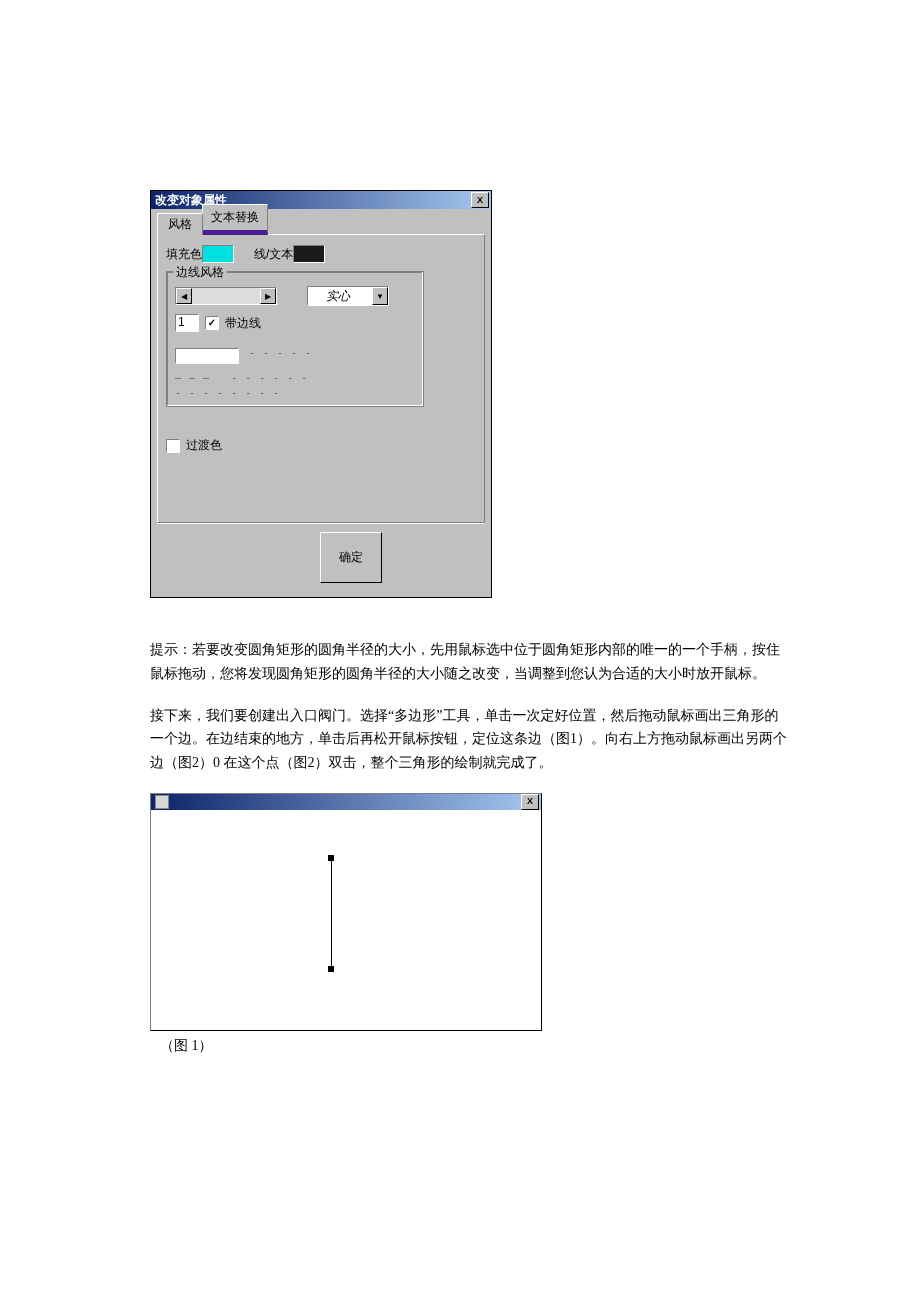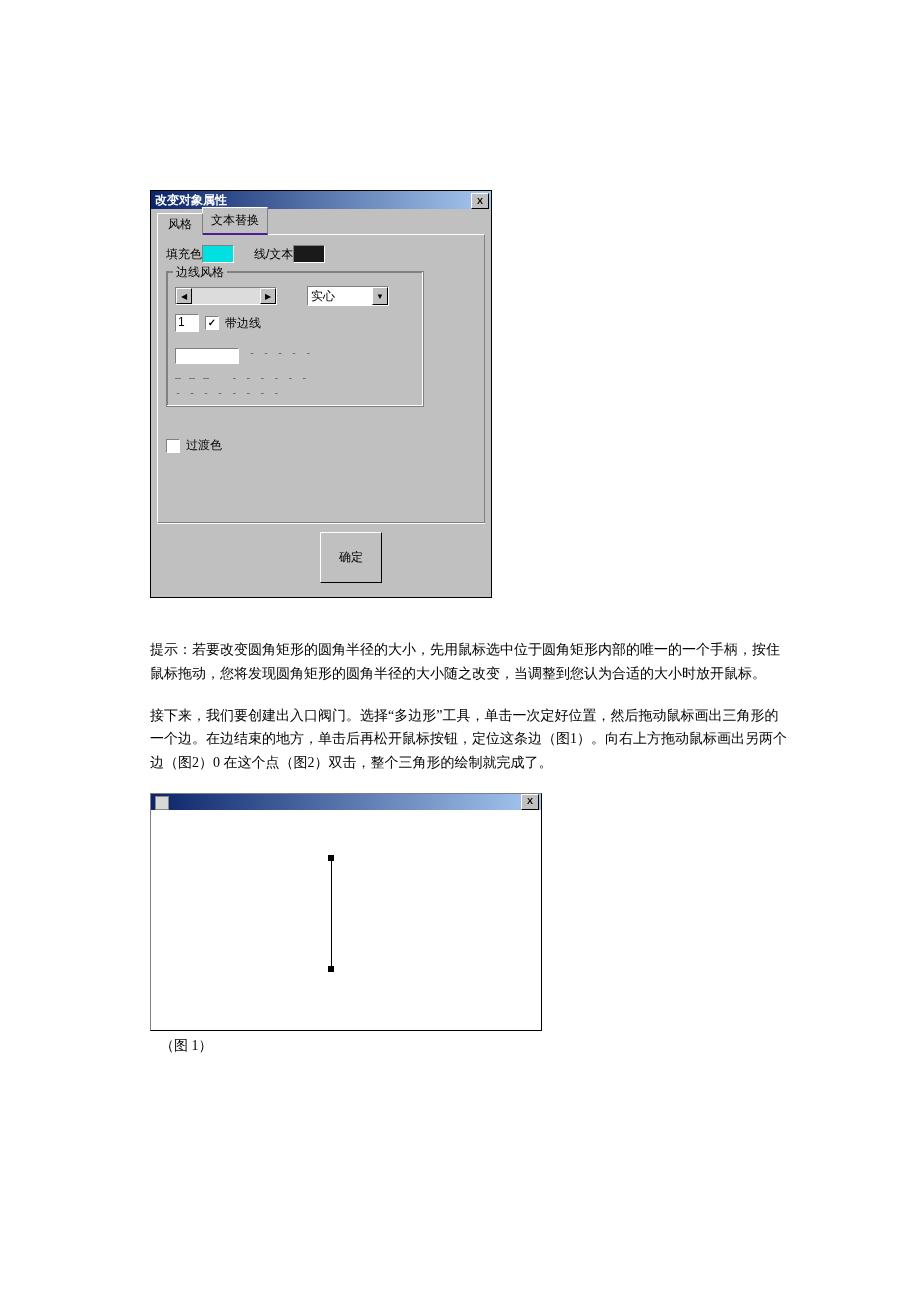--- a/index.html
+++ b/index.html
@@ -22,21 +22,21 @@
     width: 340px;
     background: #c0c0c0;
     border: 1px solid #000;
     font-family: "SimSun", "MS Sans Serif", Tahoma, sans-serif;
     font-size: 12px;
   }
   .titlebar {
     height: 18px;
     background: linear-gradient(to right, #0b246a, #a6c8f0);
     display: flex;
-    align-items: flex-end;
+    align-items: center;
     justify-content: space-between;
     padding: 0 2px 0 4px;
     color: #fff;
     font-weight: bold;
   }
   .close-btn {
     width: 16px;
     height: 14px;
     background: #c0c0c0;
     border-top: 1px solid #fff;
@@ -68,21 +68,21 @@
     background: #c0c0c0;
     padding: 2px 10px 2px 10px;
     margin-right: -1px;
     position: relative;
     z-index: 2;
   }
   .tab-inactive {
     margin-top: 10px;
     padding: 4px 8px;
     z-index: 1;
-    border-bottom: 2px solid #4c1d95;
+    border-bottom: 5px solid #4c1d95;
   }
   .tabpanel {
     border-top: 1px solid #fff;
     border-left: 1px solid #fff;
     border-right: 1px solid #808080;
     border-bottom: 1px solid #808080;
     padding: 10px 8px 60px 8px;
     margin-top: -1px;
   }
   .row { display: flex; align-items: center; gap: 0; margin-bottom: 8px; }
@@ -142,21 +142,21 @@
   }
   .combo {
     width: 80px; height: 18px;
     display: flex;
     border-top: 1px solid #808080;
     border-left: 1px solid #808080;
     border-right: 1px solid #fff;
     border-bottom: 1px solid #fff;
     background: #fff;
   }
-  .combo .txt { flex: 1; padding: 1px 3px; }
+  .combo .txt { flex: 1; padding: 1px 18px; font-style: italic; }
   .combo .drop {
     width: 14px;
     background: #c0c0c0;
     border-top: 1px solid #fff;
     border-left: 1px solid #fff;
     border-right: 1px solid #000;
     border-bottom: 1px solid #000;
     display: flex; align-items: center; justify-content: center;
     font-size: 8px;
   }

